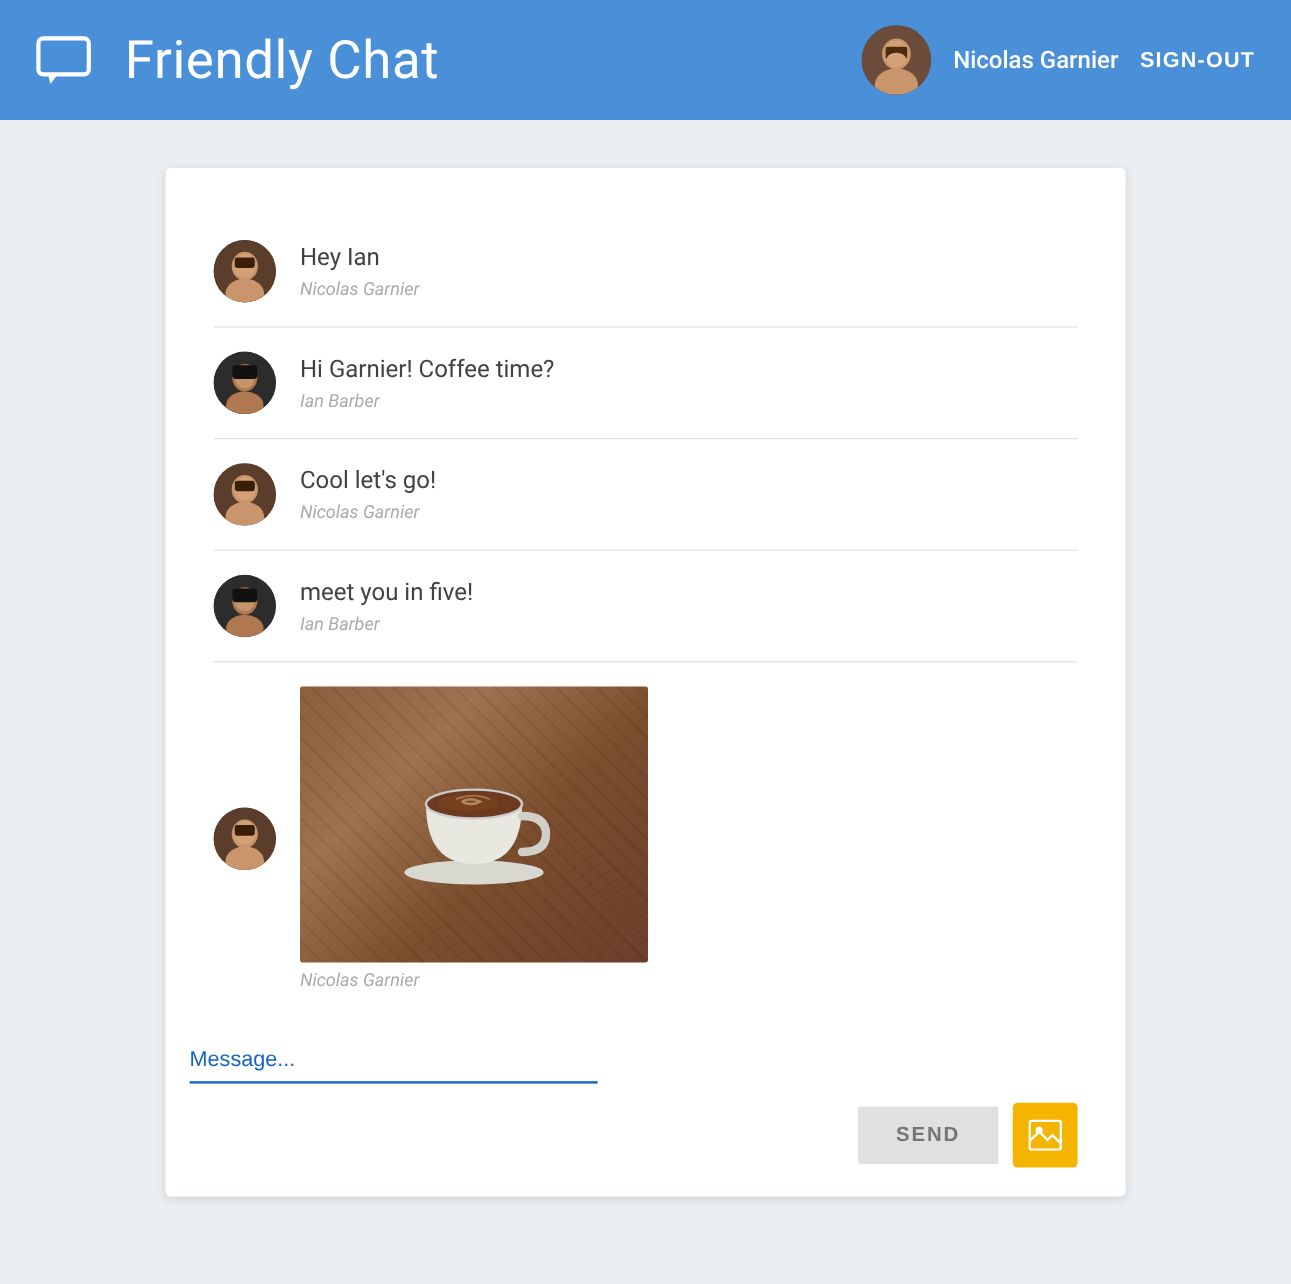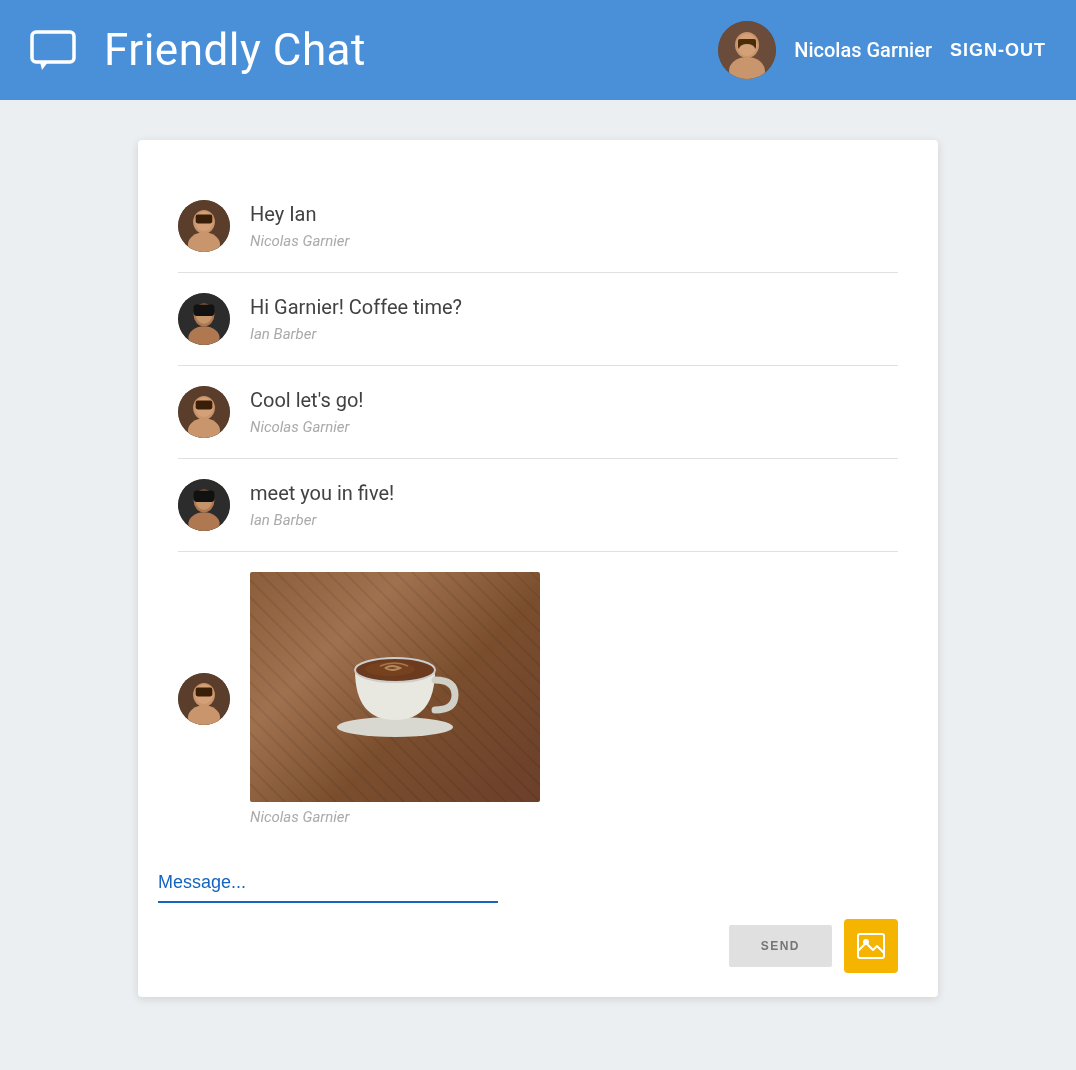--- a/index.html
+++ b/index.html
@@ -193,21 +193,21 @@
       display: flex;
       align-items: center;
       justify-content: flex-end;
       gap: 12px;
       margin-top: 8px;
     }
     #send-button {
       background: #e0e0e0;
       border: none;
       color: #757575;
-      font-size: 12px;
+      font-size: 17px;
       font-weight: 700;
       letter-spacing: 1.5px;
       padding: 14px 32px;
       cursor: pointer;
       border-radius: 2px;
     }
     #image-upload-button {
       background: #f4b400;
       border: none;
       width: 54px;

